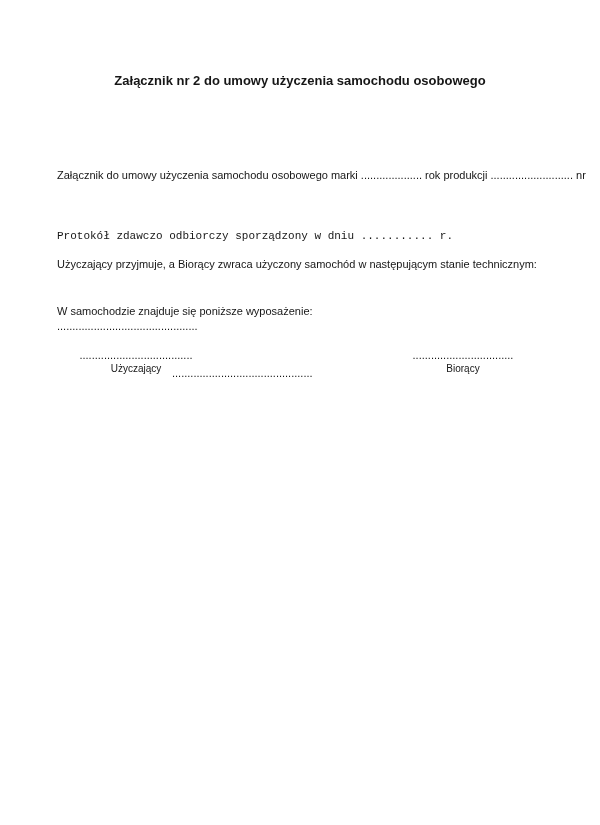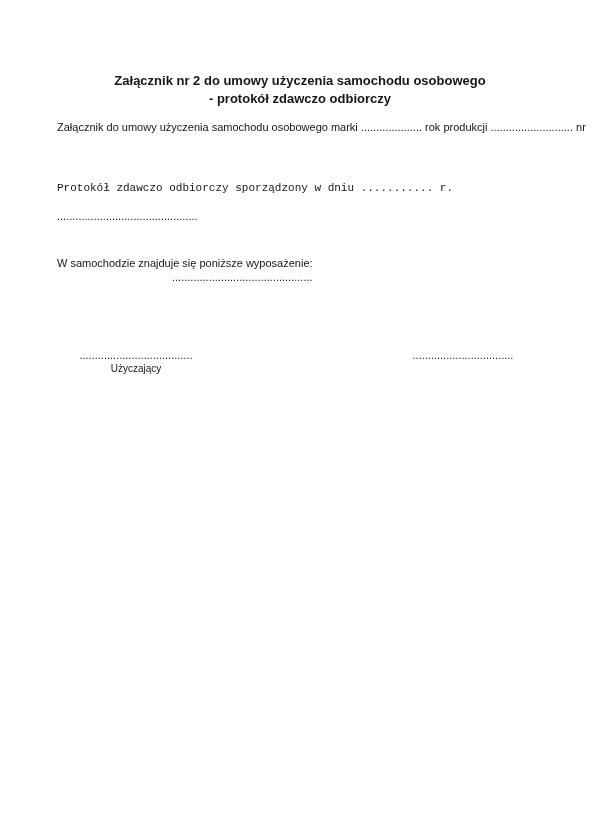--- a/index.html
+++ b/index.html
@@ -28,20 +28,21 @@
     white-space: nowrap;
   }
   .body-text {
     position: absolute;
     left: 57px;
     font-size: 11px;
     line-height: 14px;
   }
   .body-text .line {
     white-space: pre;
+    margin-top: 48px;
   }
   .p-intro    { top: 120px; }
   .p-protocol { top: 181px; font-family: Liberation Mono, monospace; }
   .p-state    { top: 209px; }
   .p-equip    { top: 256px; text-align: right; }
   .dotted-line {
     white-space: pre;
     letter-spacing: 0;
   }
   .signature {
@@ -60,42 +61,43 @@
     text-align: center;
   }
 </style>
 </head>
 <body>
 
 <div class="page">
 
   <div class="title-block">
     <div>Załącznik nr 2 do umowy użyczenia samochodu osobowego</div>
-    <div>- protokół zdawczo odbiorczy</div>
   </div>
 
   <div class="body-text p-intro">
     <div class="line">Załącznik do umowy użyczenia samochodu osobowego marki .................... rok produkcji ........................... nr</div>
   </div>
 
   <div class="body-text p-protocol">
     <div class="line">Protokół zdawczo odbiorczy sporządzony w dniu ........... r.</div>
   </div>
 
   <div class="body-text p-state">
+    <div class="line">Użyczający przyjmuje, a Biorący zwraca użyczony samochód w następującym stanie technicznym:</div>
     <div class="line dotted-line">..............................................</div>
   </div>
 
   <div class="body-text p-equip">
     <div class="line">W samochodzie znajduje się poniższe wyposażenie:</div>
     <div class="line dotted-line">..............................................</div>
   </div>
 
   <div class="signature sig-left">
     <div class="dotted-line">.....................................</div>
     <div class="sig-label">Użyczający</div>
   </div>
 
   <div class="signature sig-right">
     <div class="dotted-line">.................................</div>
+    <div class="sig-label">Biorący</div>
   </div>
 
 </div>
 
 </body></html>

